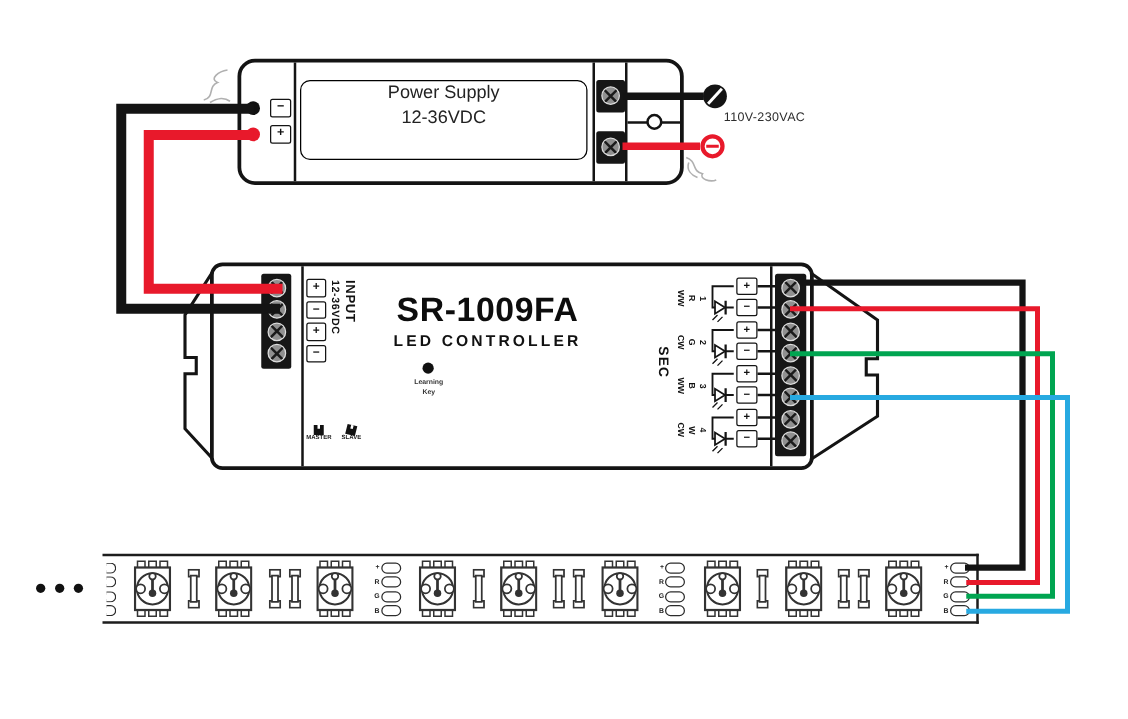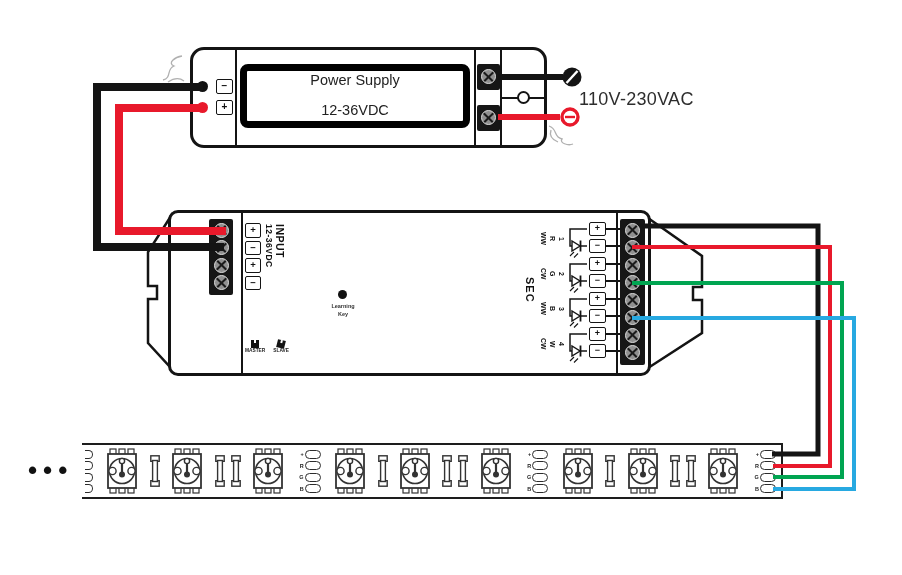--- a/index.html
+++ b/index.html
@@ -2,36 +2,36 @@
 <html style="--black: #141414; --red: #e8192b; --green: #00a551; --blue: #27a9e1; --sketch: #b0b0b0;"><head>
 <meta charset="utf-8">
 <style>
   html,body{margin:0;padding:0;background:#fff;}
   #canvas{position:relative;width:902px;height:575px;background:#fff;overflow:hidden;
           font-family:"Liberation Sans",sans-serif;color:#111;}
   .abs{position:absolute;}
   
   .psu-body{left:190px;top:47px;width:357px;height:101px;border:3px solid #141414;border-radius:14px;background:#fff;box-sizing:border-box;}
   .psu-divider{left:235px;top:50px;width:2px;height:95px;background:#141414;}
-  .psu-label-box{left:240px;top:64px;width:230px;height:64px;border:7px solid #000000;border-radius:8px;box-sizing:border-box;
-                 display:flex;flex-direction:column;justify-content:space-between;align-items:center;}
+  .psu-label-box{left:240px;top:64px;width:230px;height:64px;border:1px solid #000000;border-radius:8px;box-sizing:border-box;
+                 display:flex;flex-direction:column;justify-content:flex-start;align-items:center;}
   .psu-label-box div{font-size:14.5px;line-height:1.35;color:#222;}
   .term-box{width:17px;height:15px;border:1.6px solid #141414;border-radius:2px;box-sizing:border-box;
             font-size:10px;font-weight:bold;text-align:center;line-height:11px;background:#fff;}
   .psu-minus-box{left:216px;top:79px;}
   .psu-plus-box{left:216px;top:100px;}
   .dot{width:11px;height:11px;border-radius:50%;}
   .psu-dot-minus{left:197px;top:81px;background:#111;}
   .psu-dot-plus{left:197px;top:102px;background:var(--red);}
   .psu-vline1{left:474px;top:50px;width:2px;height:95px;background:#141414;}
   .psu-vline2{left:500px;top:50px;width:2px;height:95px;background:#141414;}
   .psu-screwbox{width:23px;height:26px;background:#161616;border-radius:2px;}
   .psu-hole-line{left:502px;top:97px;width:42px;height:1.6px;background:#141414;}
   .psu-hole{left:517px;top:91px;width:13px;height:13px;border:2px solid #141414;border-radius:50%;background:#fff;box-sizing:border-box;}
-  .ac-label{left:579px;top:89px;font-size:18px;color:#2d2d2d;letter-spacing:.3px;}
+  .ac-label{left:579px;top:89px;font-size:10px;color:#2d2d2d;letter-spacing:.3px;}
   
   .screw{position:absolute;width:15px;height:15px;border-radius:50%;background:#909090;border:1px solid #dcdcdc;box-sizing:border-box;overflow:hidden;}
   .screw::before,.screw::after{content:"";position:absolute;left:-3px;right:-3px;top:5.5px;height:2.2px;background:#1b1b1b;}
   .screw::before{transform:rotate(45deg);}
   .screw::after{transform:rotate(-45deg);}
   
   .ctrl-body{left:168px;top:210px;width:483px;height:166px;border:3px solid #141414;border-radius:10px;background:#fff;box-sizing:border-box;}
   .ctrl-line-l{left:241px;top:213px;width:1.6px;height:160px;background:#141414;}
   .ctrl-line-r{left:616px;top:213px;width:1.6px;height:160px;background:#141414;}
   .tblock{background:#161616;border-radius:2px;}
@@ -135,20 +135,24 @@
   <div class="abs in-box" style="top:223px;">+</div>
   <div class="abs in-box" style="top:240.5px;">−</div>
   <div class="abs in-box" style="top:258px;">+</div>
   <div class="abs in-box" style="top:275.5px;">−</div>
 
   <div class="abs input-text">
     <span class="vtext input-voltage">12-36VDC</span>
     <span class="vtext input-word">INPUT</span>
   </div>
 
+  <div class="abs model-block">
+    <div class="model-name">SR-1009FA</div>
+    <div class="model-sub">LED CONTROLLER</div>
+  </div>
 
   <div class="abs learn-dot"></div>
   <div class="abs learn-label">
     <div>Learning</div>
     <div>Key</div>
   </div>
 
   <div class="abs" style="left:245px;top:340px;display:flex;gap:8px;">
     <div style="text-align:center;">
       <div class="ms-comp" style="margin:0 auto;"></div>

